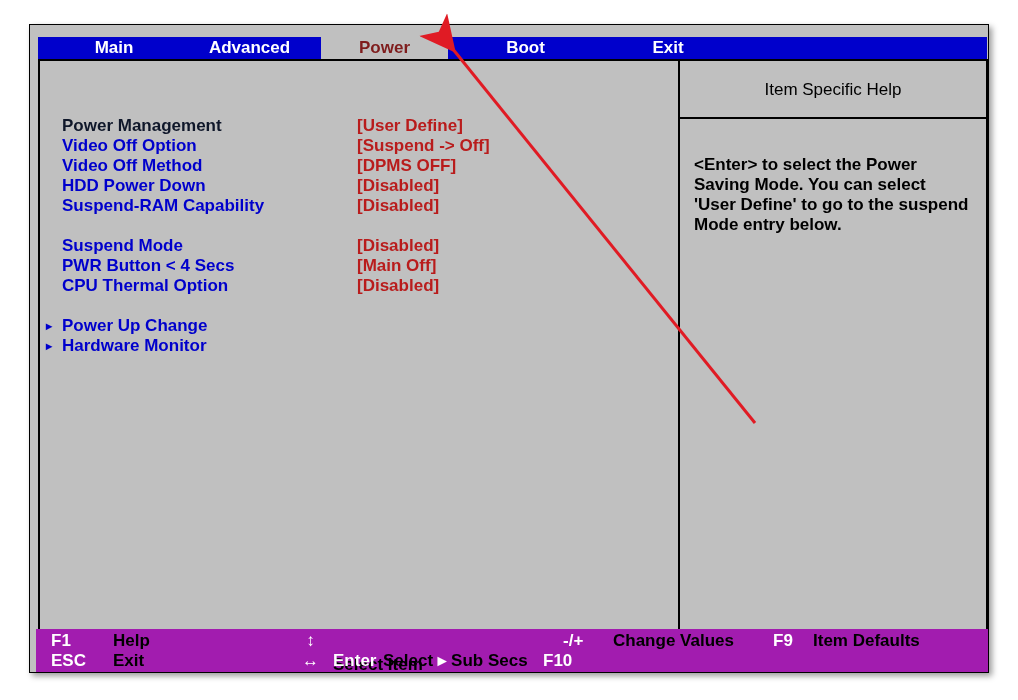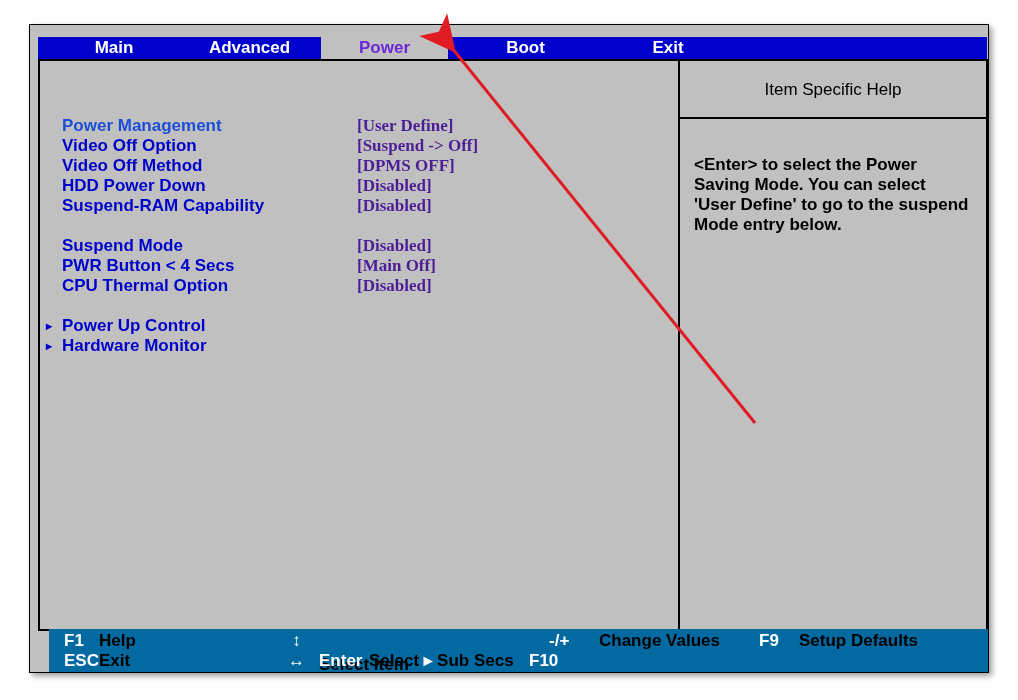--- a/index.html
+++ b/index.html
@@ -33,21 +33,21 @@
     color: #ffffff;
   }
   .tab {
     text-align: center;
     line-height: 22px;
     font-weight: bold;
     cursor: pointer;
   }
   .tab.active {
     background: #c0c0c0;
-    color: #6d28d9;
+    color: #7f1d1d;
   }
   .t-main     { width: 140px; padding-left: 12px; }
   .t-advanced { width: 143px; }
   .t-power    { width: 127px; }
   .t-boot     { width: 155px; }
   .t-exit     { width: 130px; }
   
   .t-spacer   { flex: 1; }
 
   
@@ -68,22 +68,22 @@
     color: #0000cc;
     font-weight: bold;
   }
   .row {
     height: 20px;
     line-height: 20px;
     display: flex;
     cursor: pointer;
   }
   .row .label { width: 295px; }
-  .row .value { color: #4c1d95; font-family: Liberation Serif, serif; }
-  .row.selected .label { color: #1d4ed8; }
+  .row .value { color: #b91c1c; }
+  .row.selected .label { color: #0f172a; }
   .row.spacer { height: 20px; }
   .row.submenu { color: #0000cc; }
   .row.submenu .arrow {
     color: #0000cc;
     width: 0;
     margin-left: -16px;
     margin-right: 16px;
     font-size: 12px;
   }
   
@@ -106,37 +106,37 @@
   .help-body {
     padding: 36px 16px 0 14px;
     color: #000;
     font-weight: bold;
     line-height: 20px;
   }
 
   
   .legend {
     position: absolute;
-    left: 19px;
+    left: 6px;
     right: 0;
     bottom: 0;
     height: 43px;
-    background: #0369a1;
+    background: #a21caf;
     color: #000;
     font-weight: bold;
   }
   .legend .lrow {
     display: flex;
     height: 21px;
     line-height: 21px;
   }
   .legend .lrow.top { padding-top: 1px; }
   .legend .k { color: #ffffff; }
   .legend .c1 { width: 35px; padding-left: 0;   text-align: left;  margin-left: 15px; }
-  .legend .c2 { width: 175px; }
+  .legend .c2 { width: 175px; margin-left: 27px; }
   .legend .c3 { width: 45px; text-align: center; color: #ffffff; }
   .legend .c4 { width: 230px; margin-top: 24px; }
   .legend .c5 { width: 50px; color: #ffffff; }
   .legend .c6 { width: 160px; }
   .legend .c7 { width: 40px; color: #ffffff; text-align: left; }
   .legend .c8 { flex: 1; }
 
   
   .overlay {
     position: absolute;
@@ -194,21 +194,21 @@
       </div>
       <div class="row">
         <span class="label">CPU Thermal Option</span>
         <span class="value">[Disabled]</span>
       </div>
 
       <div class="row spacer"></div>
 
       <div class="row submenu">
         <span class="arrow">▸</span>
-        <span class="label">Power Up Control</span>
+        <span class="label">Power Up Change</span>
       </div>
       <div class="row submenu">
         <span class="arrow">▸</span>
         <span class="label">Hardware Monitor</span>
       </div>
     </div>
 
     <div class="help-panel">
       <div class="help-head">Item Specific Help</div>
       <div class="help-body">&lt;Enter&gt; to select the Power Saving Mode. You can select 'User Define' to go to the suspend Mode entry below.</div>
@@ -218,21 +218,21 @@
 
   <div class="legend">
     <div class="lrow top">
       <span class="c1 k">F1</span>
       <span class="c2">Help</span>
       <span class="c3">↕</span>
       <span class="c4">Select Item</span>
       <span class="c5">-/+</span>
       <span class="c6">Change Values</span>
       <span class="c7">F9</span>
-      <span class="c8">Setup Defaults</span>
+      <span class="c8">Item Defaults</span>
     </div>
     <div class="lrow">
       <span class="c1 k">ESC</span>
       <span class="c2">Exit</span>
       <span class="c3">↔</span>
       <span class="c5">Enter</span>
       <span class="c6">
         <span>Select</span>
         <span class="k" style="color:#ffffff;">▸</span>
         <span>Sub Secs</span>

